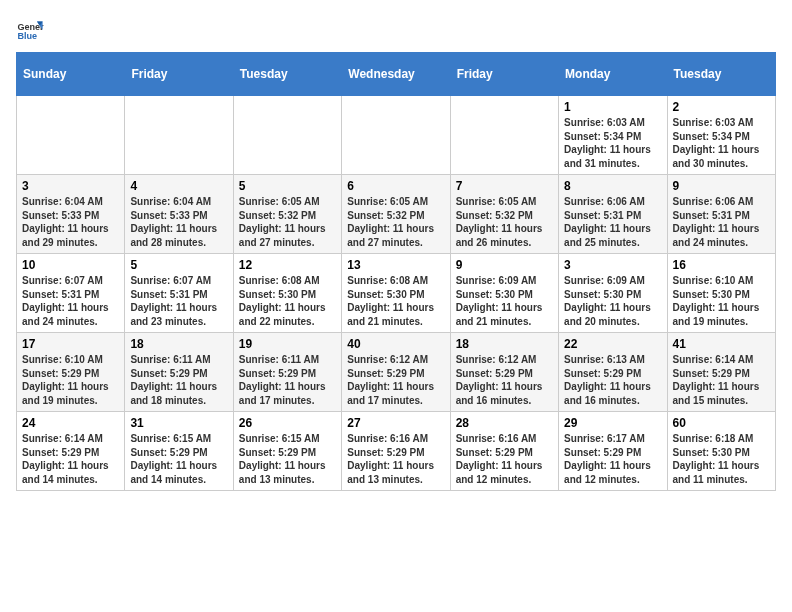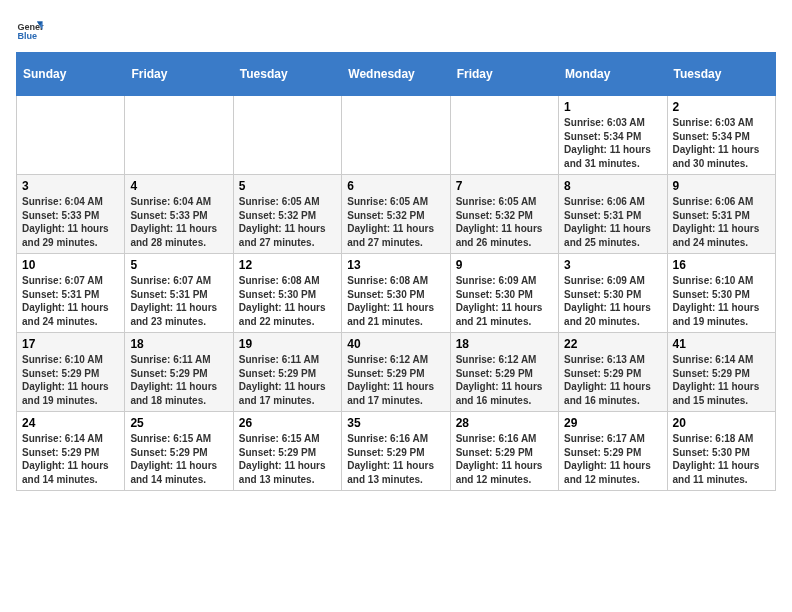--- a/index.html
+++ b/index.html
@@ -217,38 +217,38 @@
           <span class="day-number">41</span>
           <div class="day-info">Sunrise: 6:14 AM<br>Sunset: 5:29 PM<br>Daylight: 11 hours and 15 minutes.</div>
         </td>
       </tr>
       <tr>
         <td>
           <span class="day-number">24</span>
           <div class="day-info">Sunrise: 6:14 AM<br>Sunset: 5:29 PM<br>Daylight: 11 hours and 14 minutes.</div>
         </td>
         <td>
-          <span class="day-number">25</span>
+          <span class="day-number">31</span>
           <div class="day-info">Sunrise: 6:15 AM<br>Sunset: 5:29 PM<br>Daylight: 11 hours and 14 minutes.</div>
         </td>
         <td>
           <span class="day-number">26</span>
           <div class="day-info">Sunrise: 6:15 AM<br>Sunset: 5:29 PM<br>Daylight: 11 hours and 13 minutes.</div>
         </td>
         <td>
-          <span class="day-number">35</span>
+          <span class="day-number">27</span>
           <div class="day-info">Sunrise: 6:16 AM<br>Sunset: 5:29 PM<br>Daylight: 11 hours and 13 minutes.</div>
         </td>
         <td>
           <span class="day-number">28</span>
           <div class="day-info">Sunrise: 6:16 AM<br>Sunset: 5:29 PM<br>Daylight: 11 hours and 12 minutes.</div>
         </td>
         <td>
           <span class="day-number">29</span>
           <div class="day-info">Sunrise: 6:17 AM<br>Sunset: 5:29 PM<br>Daylight: 11 hours and 12 minutes.</div>
         </td>
         <td>
-          <span class="day-number">20</span>
+          <span class="day-number">60</span>
           <div class="day-info">Sunrise: 6:18 AM<br>Sunset: 5:30 PM<br>Daylight: 11 hours and 11 minutes.</div>
         </td>
       </tr>
     </tbody>
 </table>
 
 </body></html>

